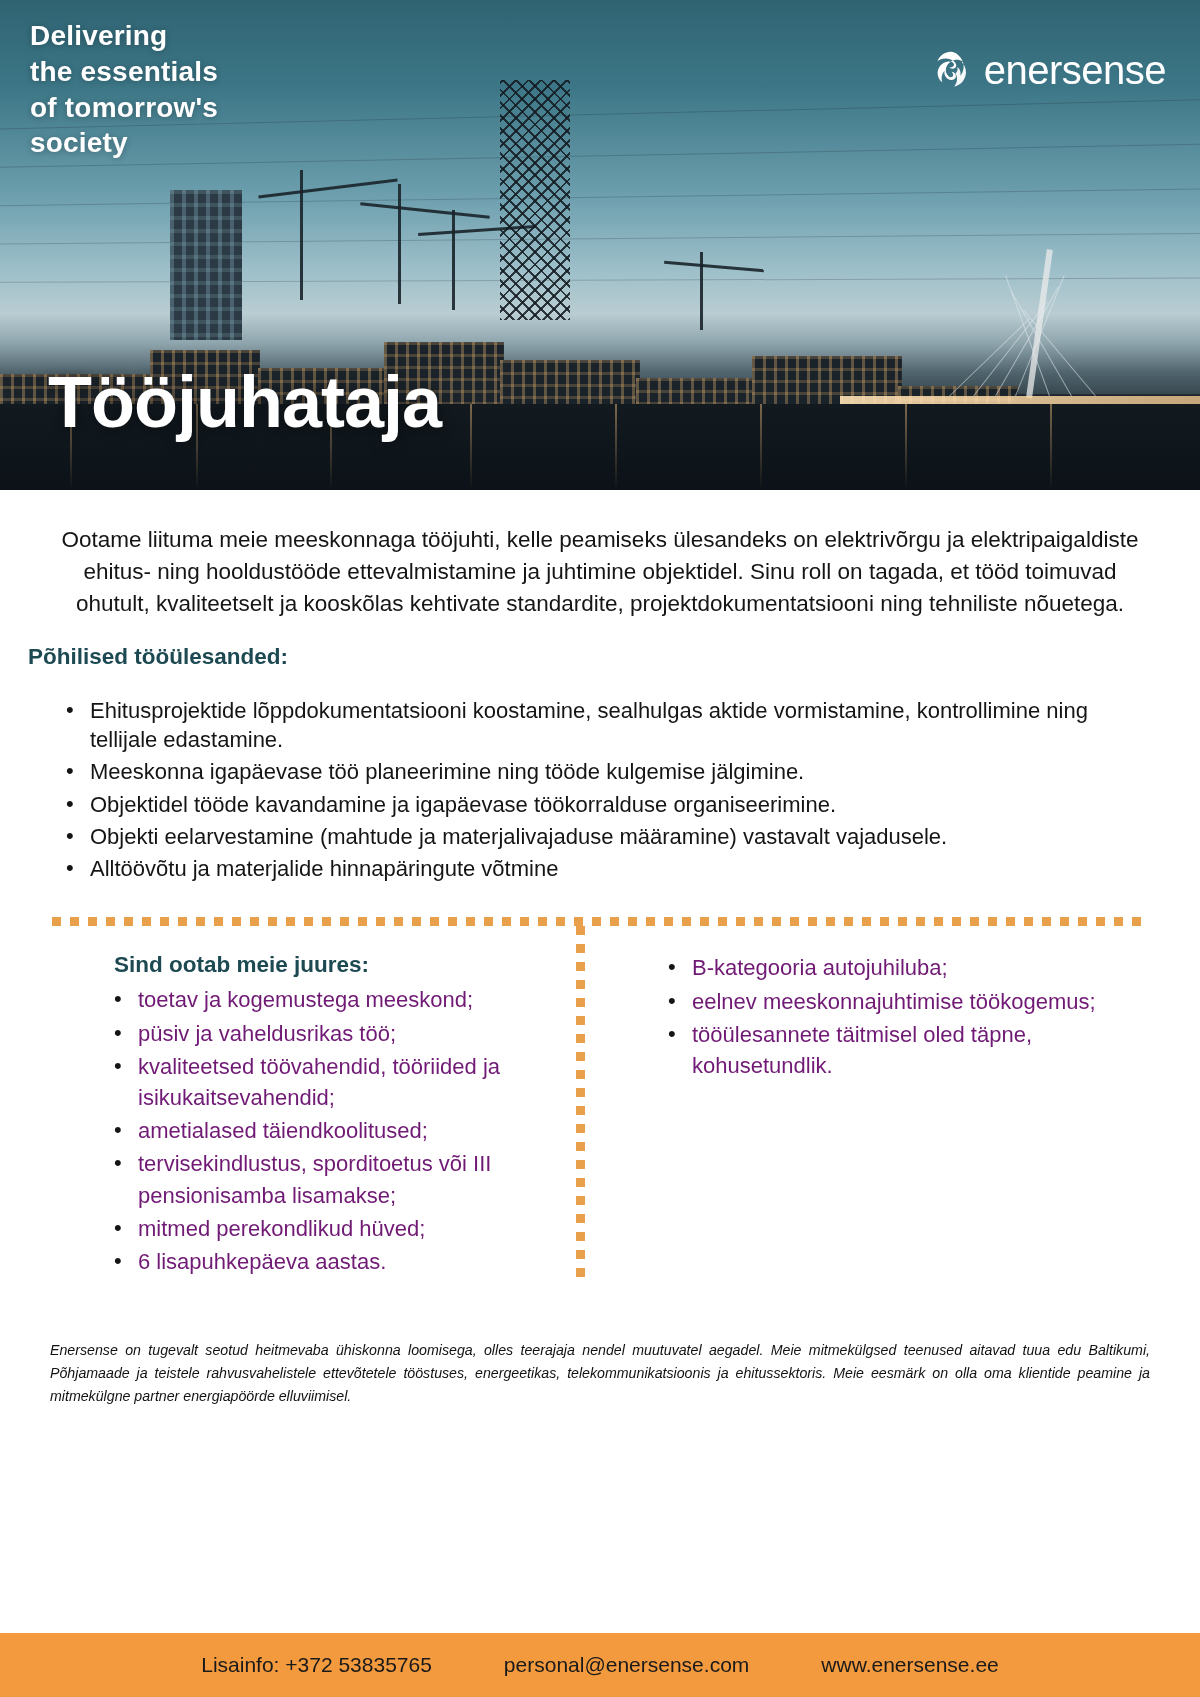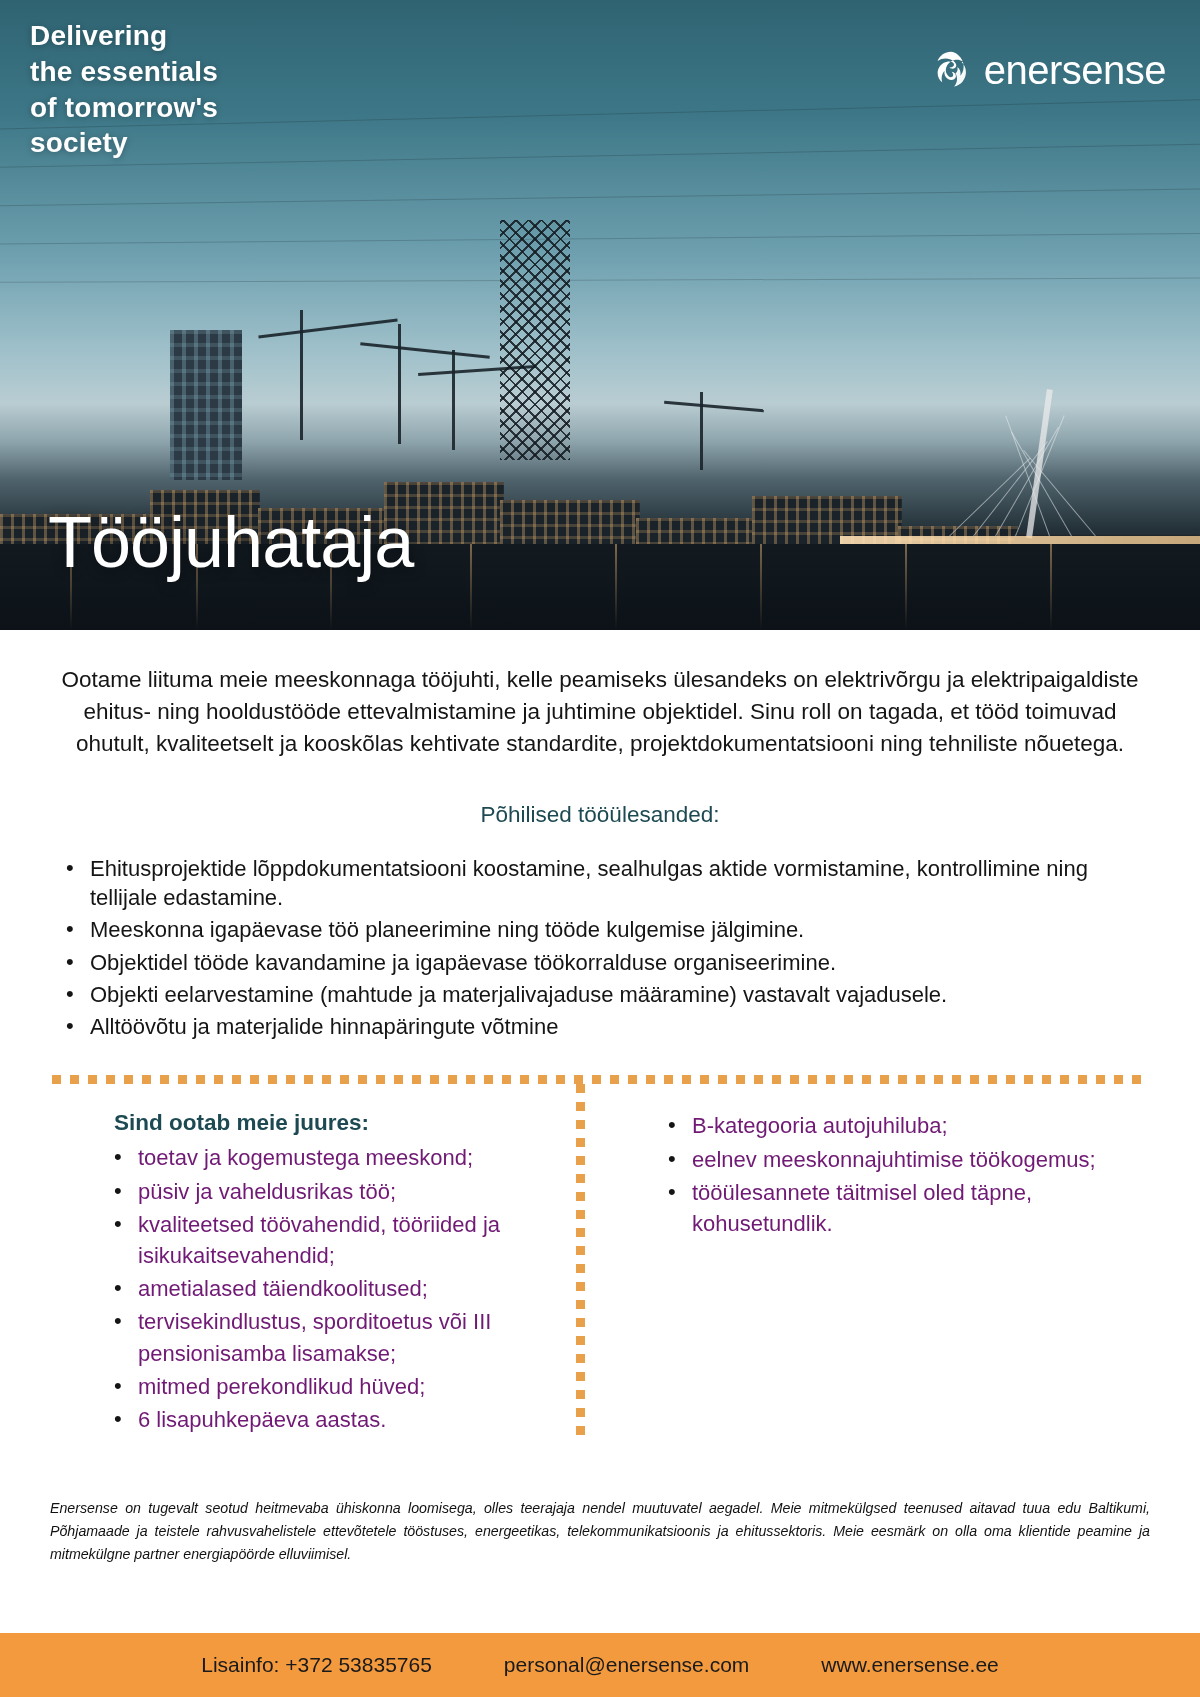--- a/index.html
+++ b/index.html
@@ -13,21 +13,21 @@
     height: 1697px;
     overflow: hidden;
     position: relative;
     color: #111111;
   }
 
   
   .hero {
     position: relative;
     width: 1200px;
-    height: 630px;
+    height: 490px;
     overflow: hidden;
     background: #2e5c68;
   }
   .hero-sky {
     position: absolute;
     inset: 0;
     background:
       linear-gradient(180deg,
         #2f6372 0%,
         #3d7787 18%,
@@ -148,44 +148,43 @@
     letter-spacing: -0.5px;
     line-height: 1;
     font-weight: 400;
   }
   .hero-title {
     position: absolute;
     left: 48px;
     bottom: 52px;
     color: #ffffff;
     font-size: 72px;
-    font-weight: normal;
+    font-weight: bold;
     letter-spacing: -1px;
     line-height: 1;
     text-shadow: 0 2px 14px rgba(0,0,0,.45);
   }
 
   
   .content {
     padding: 0 28px;
   }
   .intro {
     margin: 34px auto 0;
     width: 1096px;
     text-align: center;
     font-size: 22.5px;
     line-height: 1.42;
     color: #151515;
   }
   .section-heading {
-    text-align: center;
     color: #1d4a52;
-    font-weight: normal;
+    font-weight: bold;
     font-size: 22.5px;
-    margin-top: 42px;
+    margin-top: 24px;
   }
   ul.tasks {
     list-style: none;
     margin: 26px 0 0 0;
     padding: 0 20px 0 62px;
   }
   ul.tasks li {
     position: relative;
     font-size: 22px;
     line-height: 1.33;

